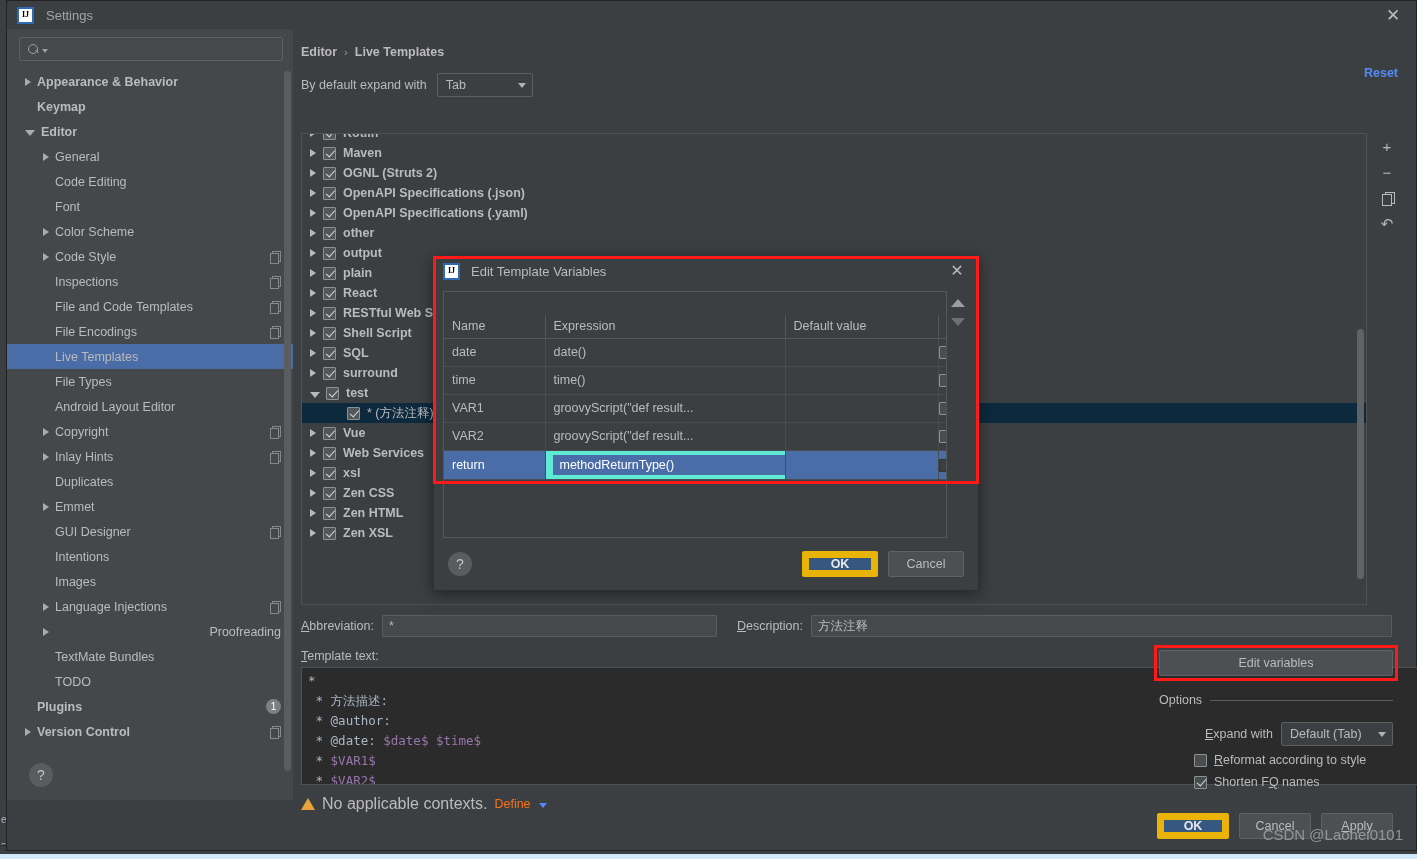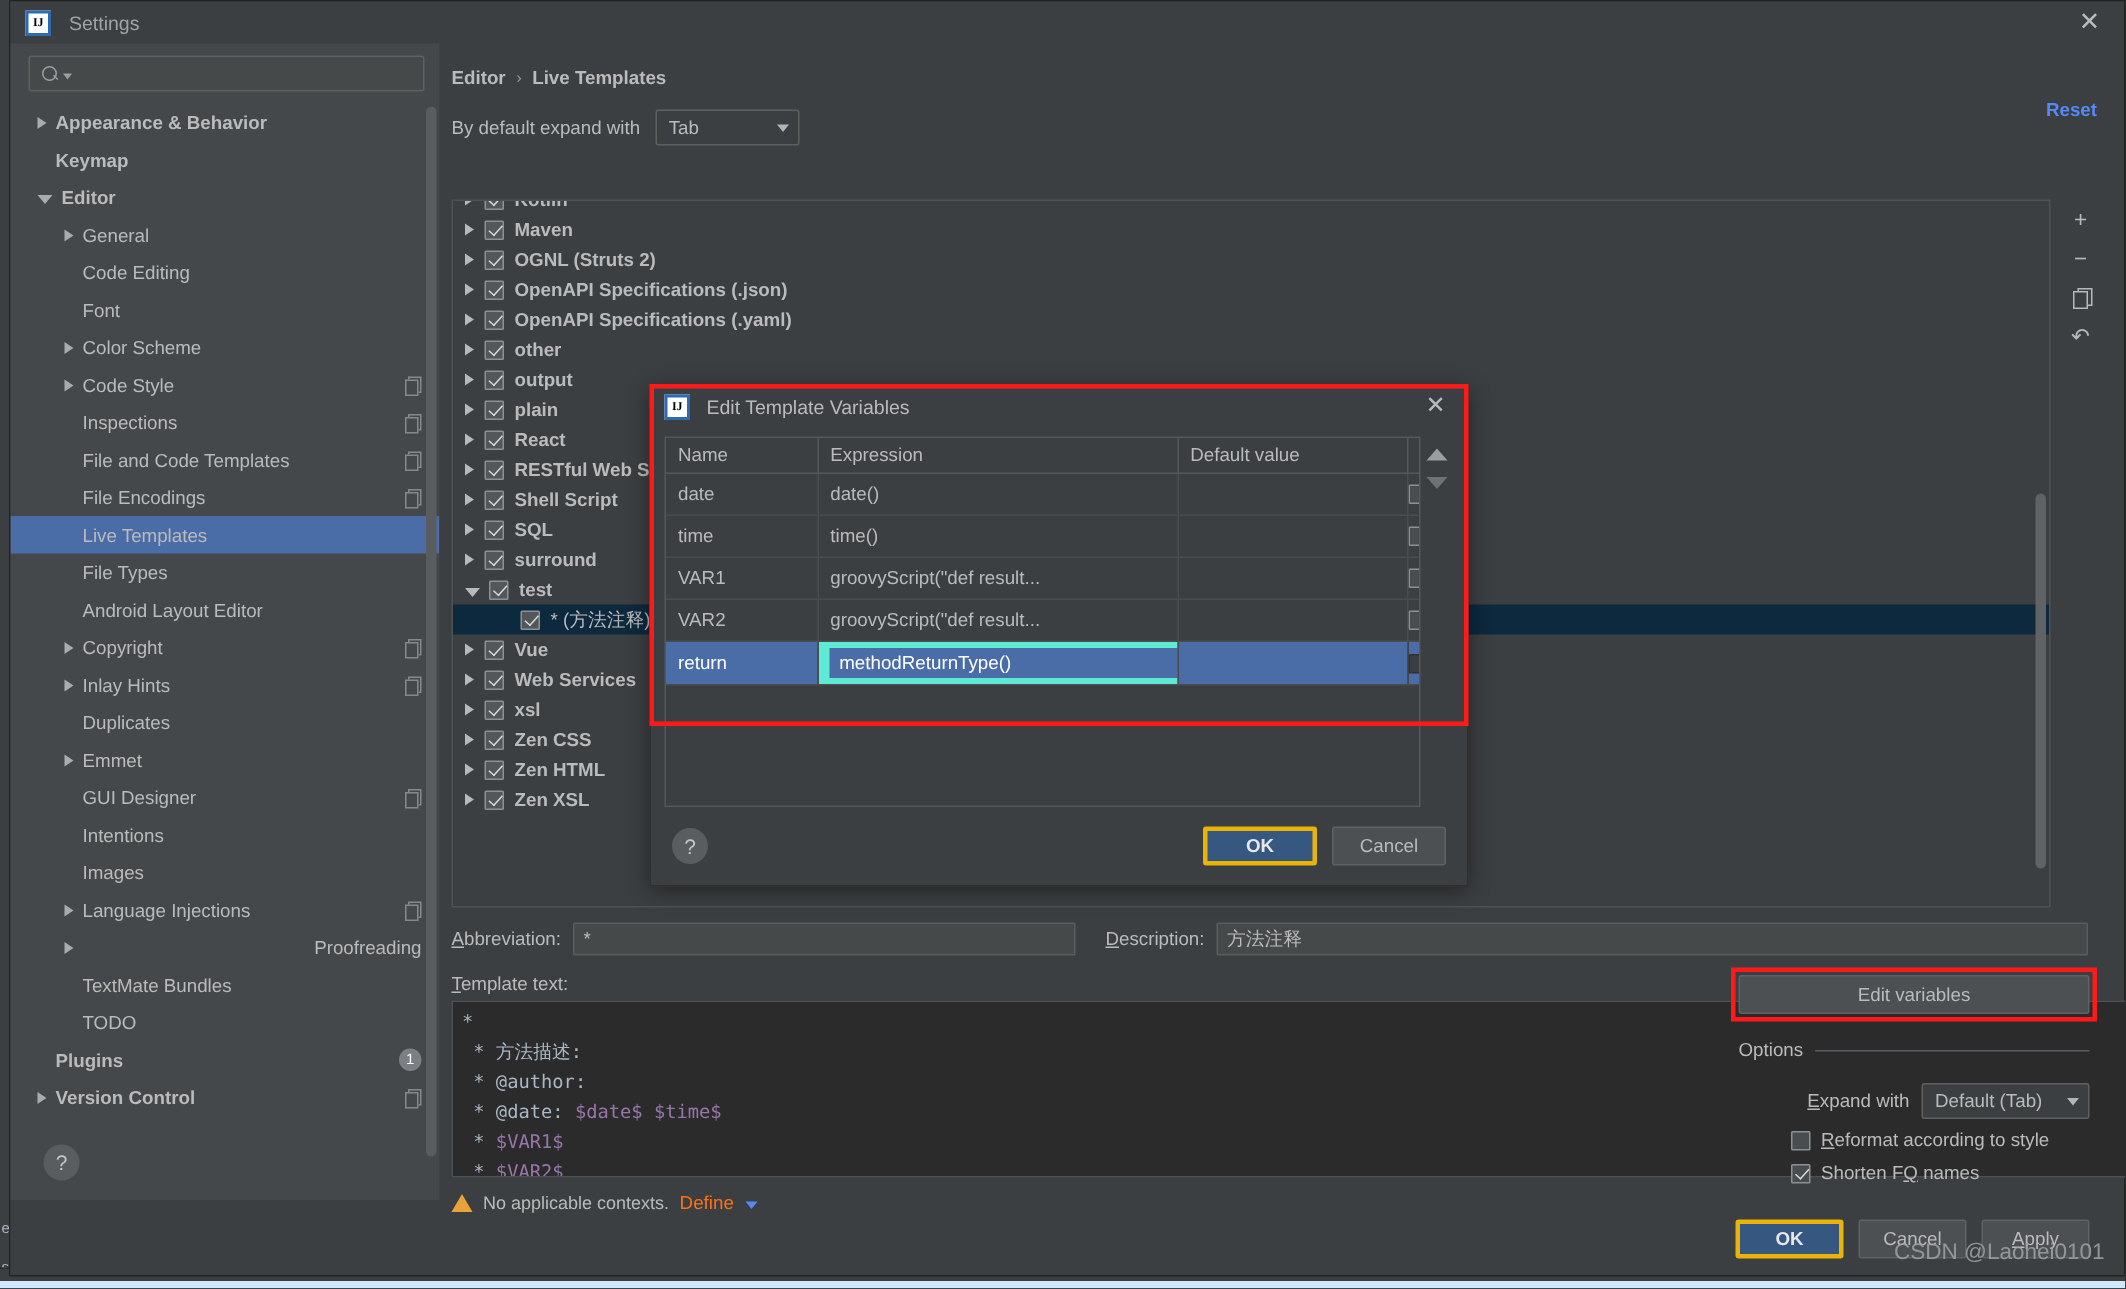--- a/index.html
+++ b/index.html
@@ -263,21 +263,21 @@
   .var { color: #9876aa; }
   .ctx-row {
     position: absolute; left: 8px; top: 766px; display: flex;
     align-items: center; gap: 7px;
   }
   .warn-tri {
     width: 0; height: 0; border-left: 7px solid transparent;
     border-right: 7px solid transparent; border-bottom: 12px solid #e8a33d;
     position: relative;
   }
-  .ctx-text { color: #bbbbbb; font-size: 12px; }
+  .ctx-text { color: #bbbbbb; font-size: 16px; }
   .define-link { color: #f97316; font-size: 12.5px; cursor: pointer; }
   .define-caret {
     width: 0; height: 0; border-left: 4px solid transparent;
     border-right: 4px solid transparent; border-top: 5px solid #548af7;
     margin-left: 1px; margin-top: 3px;
   }
 
   
   .edit-vars-btn {
     position: absolute; right: 23px; top: 621px; width: 234px; height: 26px;
@@ -318,21 +318,21 @@
   .footer {
     height: 50px; background: #3c3f41; display: flex; align-items: center;
     justify-content: flex-end; padding-right: 23px; gap: 10px;
     border-top: 1px solid #3c3f41;
   }
   .btn {
     min-width: 72px; height: 26px; border-radius: 2px; font-size: 12.5px;
     display: flex; align-items: center; justify-content: center;
     cursor: pointer; padding: 0 14px;
   }
-  .btn.primary { background: #365880; border: 3px solid #eab308; color: #e6e8ea; font-weight: bold; }
+  .btn.primary { background: #365880; border: 7px solid #eab308; color: #e6e8ea; font-weight: bold; }
   .btn.normal { background: #4c5052; border: 1px solid #5e6264; color: #bbbbbb; }
 
   .watermark {
     position: absolute; right: 14px; bottom: 16px;
     color: #9fa3a6; font-size: 15px; opacity: .85;
   }
 
   
   .modal-hl {
     position: absolute; left: 433px; top: 256px; width: 546px; height: 228px;
@@ -351,21 +351,21 @@
   .modal-title-text { color: #bbbbbb; font-size: 13px; margin-left: 11px; }
   .modal-close {
     position: absolute; right: 12px; top: 5px; width: 18px; height: 18px;
     color: #b9bcbe; font-size: 16px; line-height: 17px; text-align: center; cursor: pointer;
   }
   .modal-body { flex: 1; padding: 6px 9px 0 9px; display: flex; }
   .table-wrap {
     flex: 1; border: 1px solid #555859; background: #3c3f41;
     display: flex; flex-direction: column; min-width: 0;
   }
-  .vtable { width: 100%; border-collapse: collapse; table-layout: fixed; }
+  .vtable { width: 100%; border-collapse: collapse; table-layout: fixed; margin-top: 23px; }
   .vtable th {
     height: 23px; background: #3c3f41; color: #bbbbbb; font-size: 12.5px;
     font-weight: normal; text-align: left; padding-left: 8px;
     border-bottom: 1px solid #555859; border-right: 1px solid #555859;
     white-space: nowrap; overflow: hidden;
   }
   .vtable th:last-child { border-right: none; }
   .vtable td {
     height: 28px; color: #bbbbbb; font-size: 12.5px; padding-left: 8px;
     border-bottom: 1px solid #4a4d4e; border-right: 1px solid #4a4d4e;

